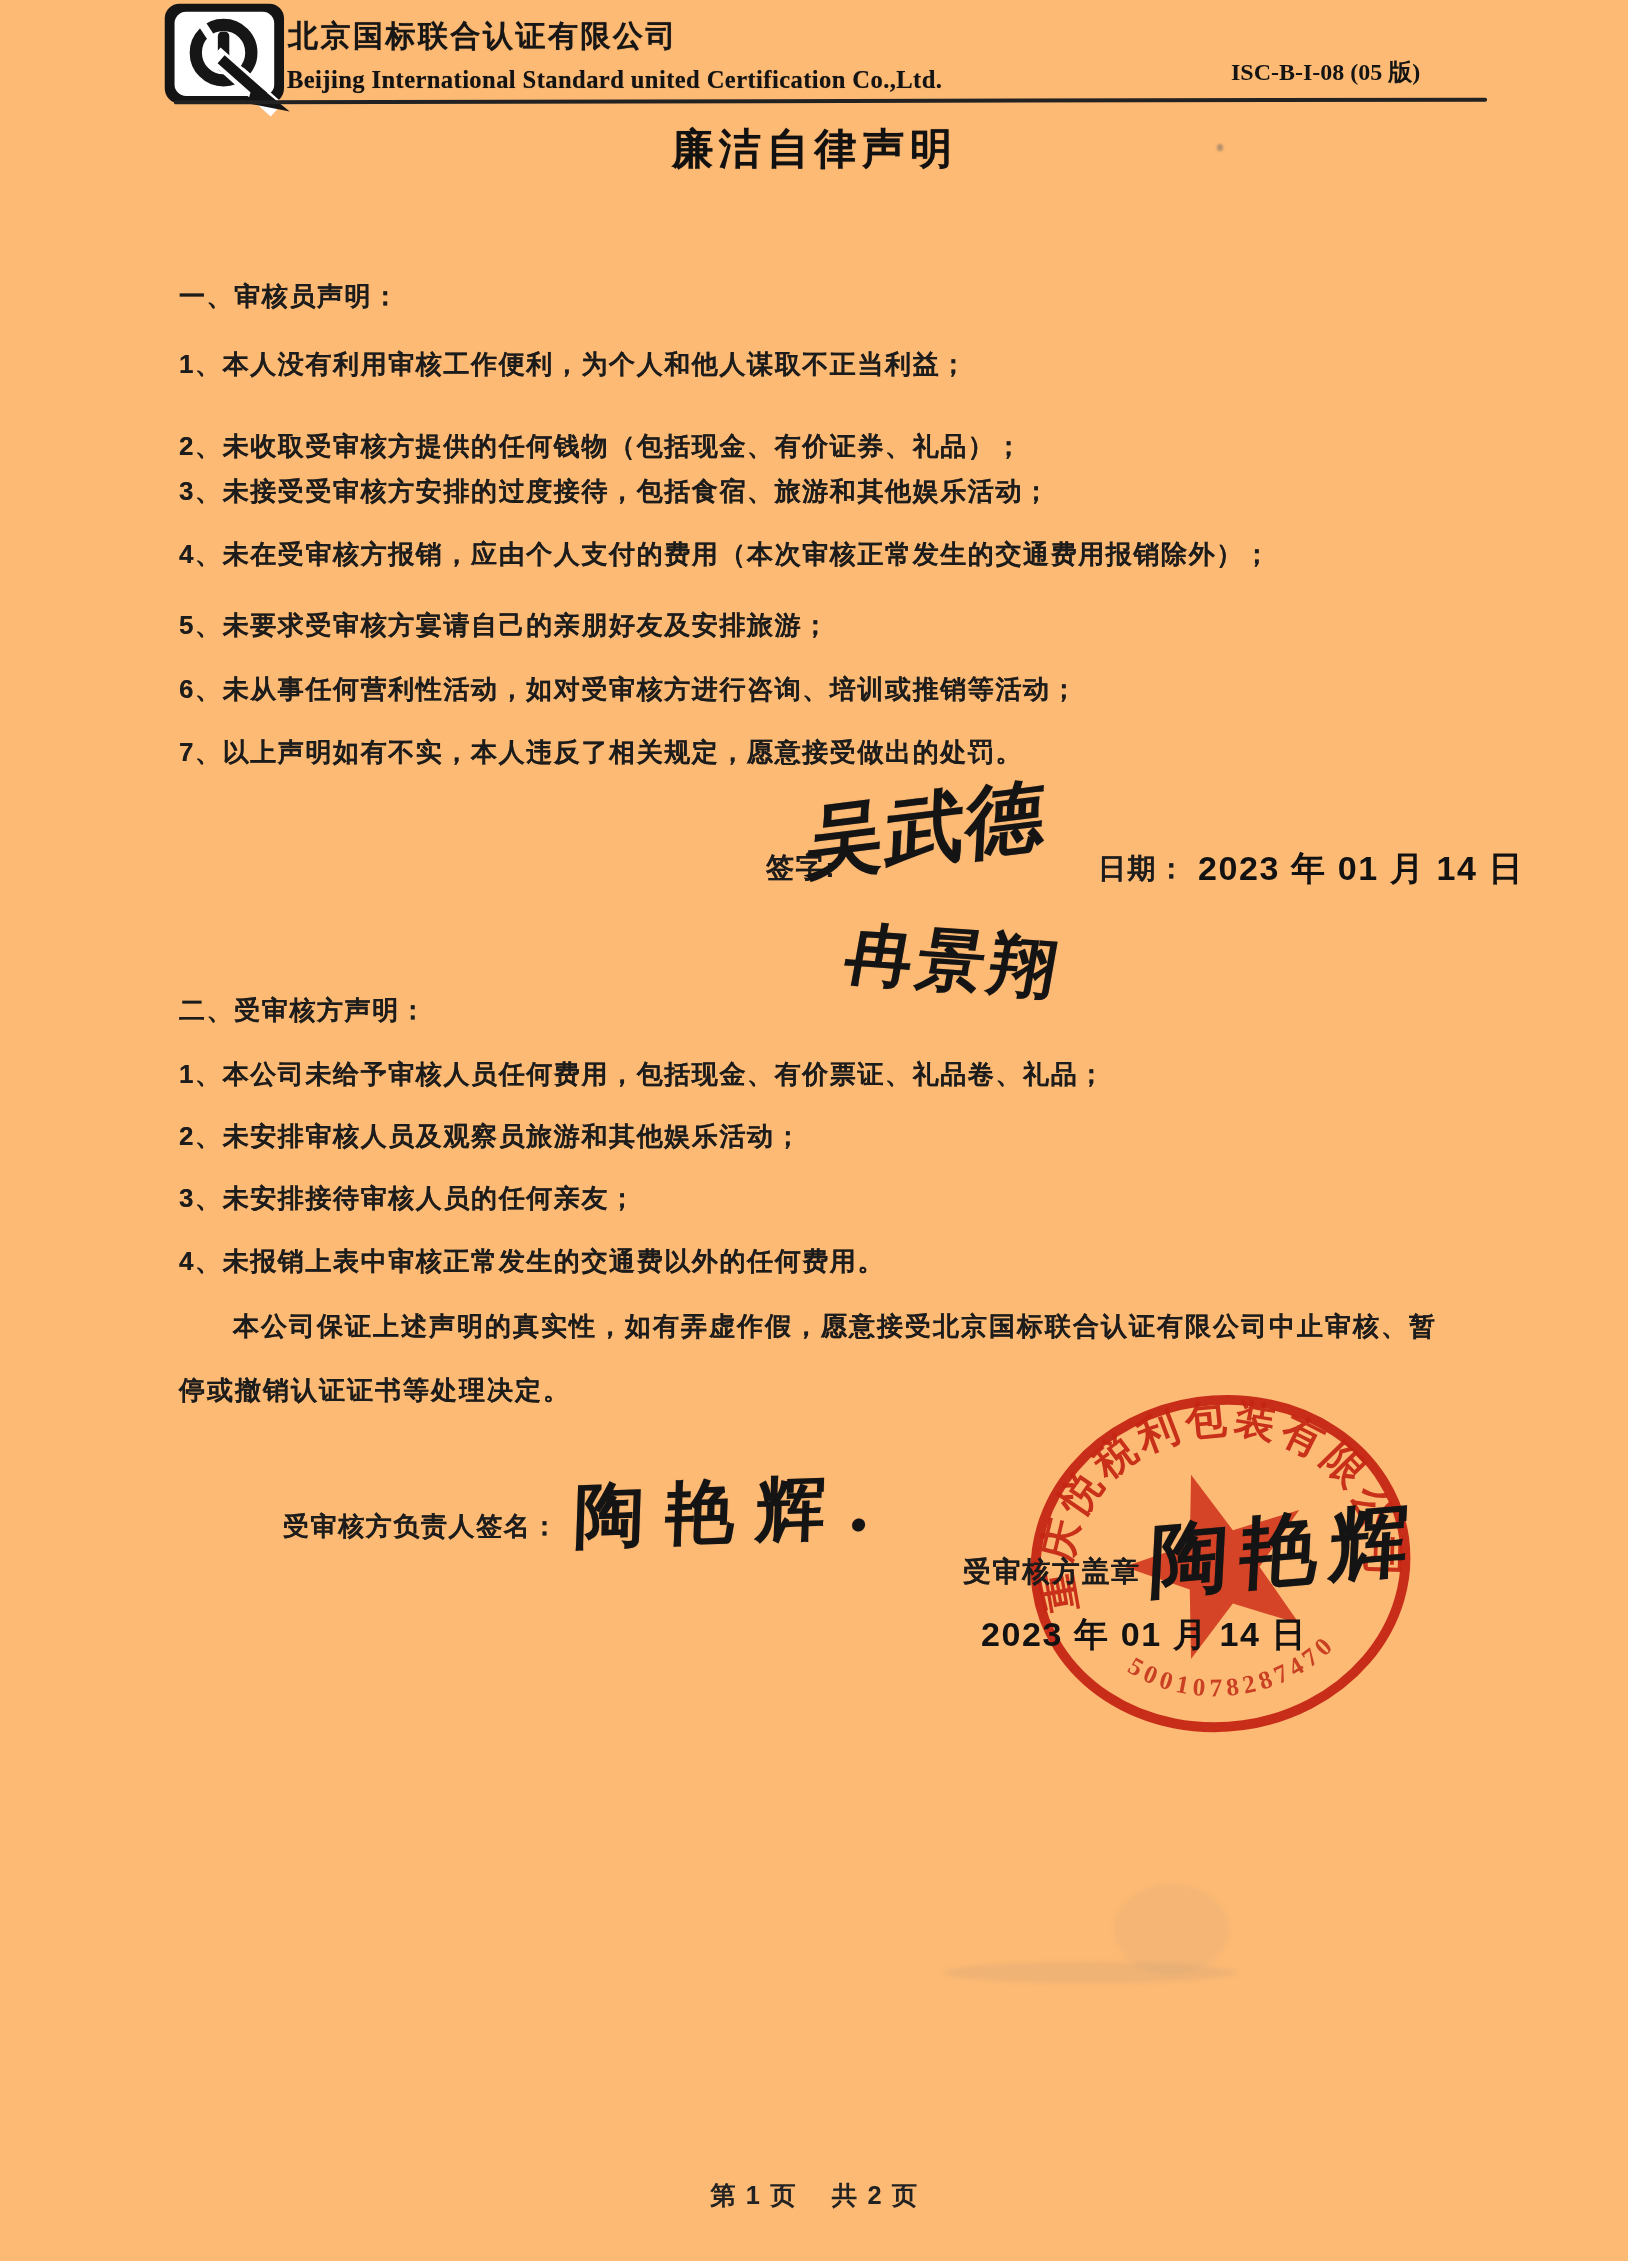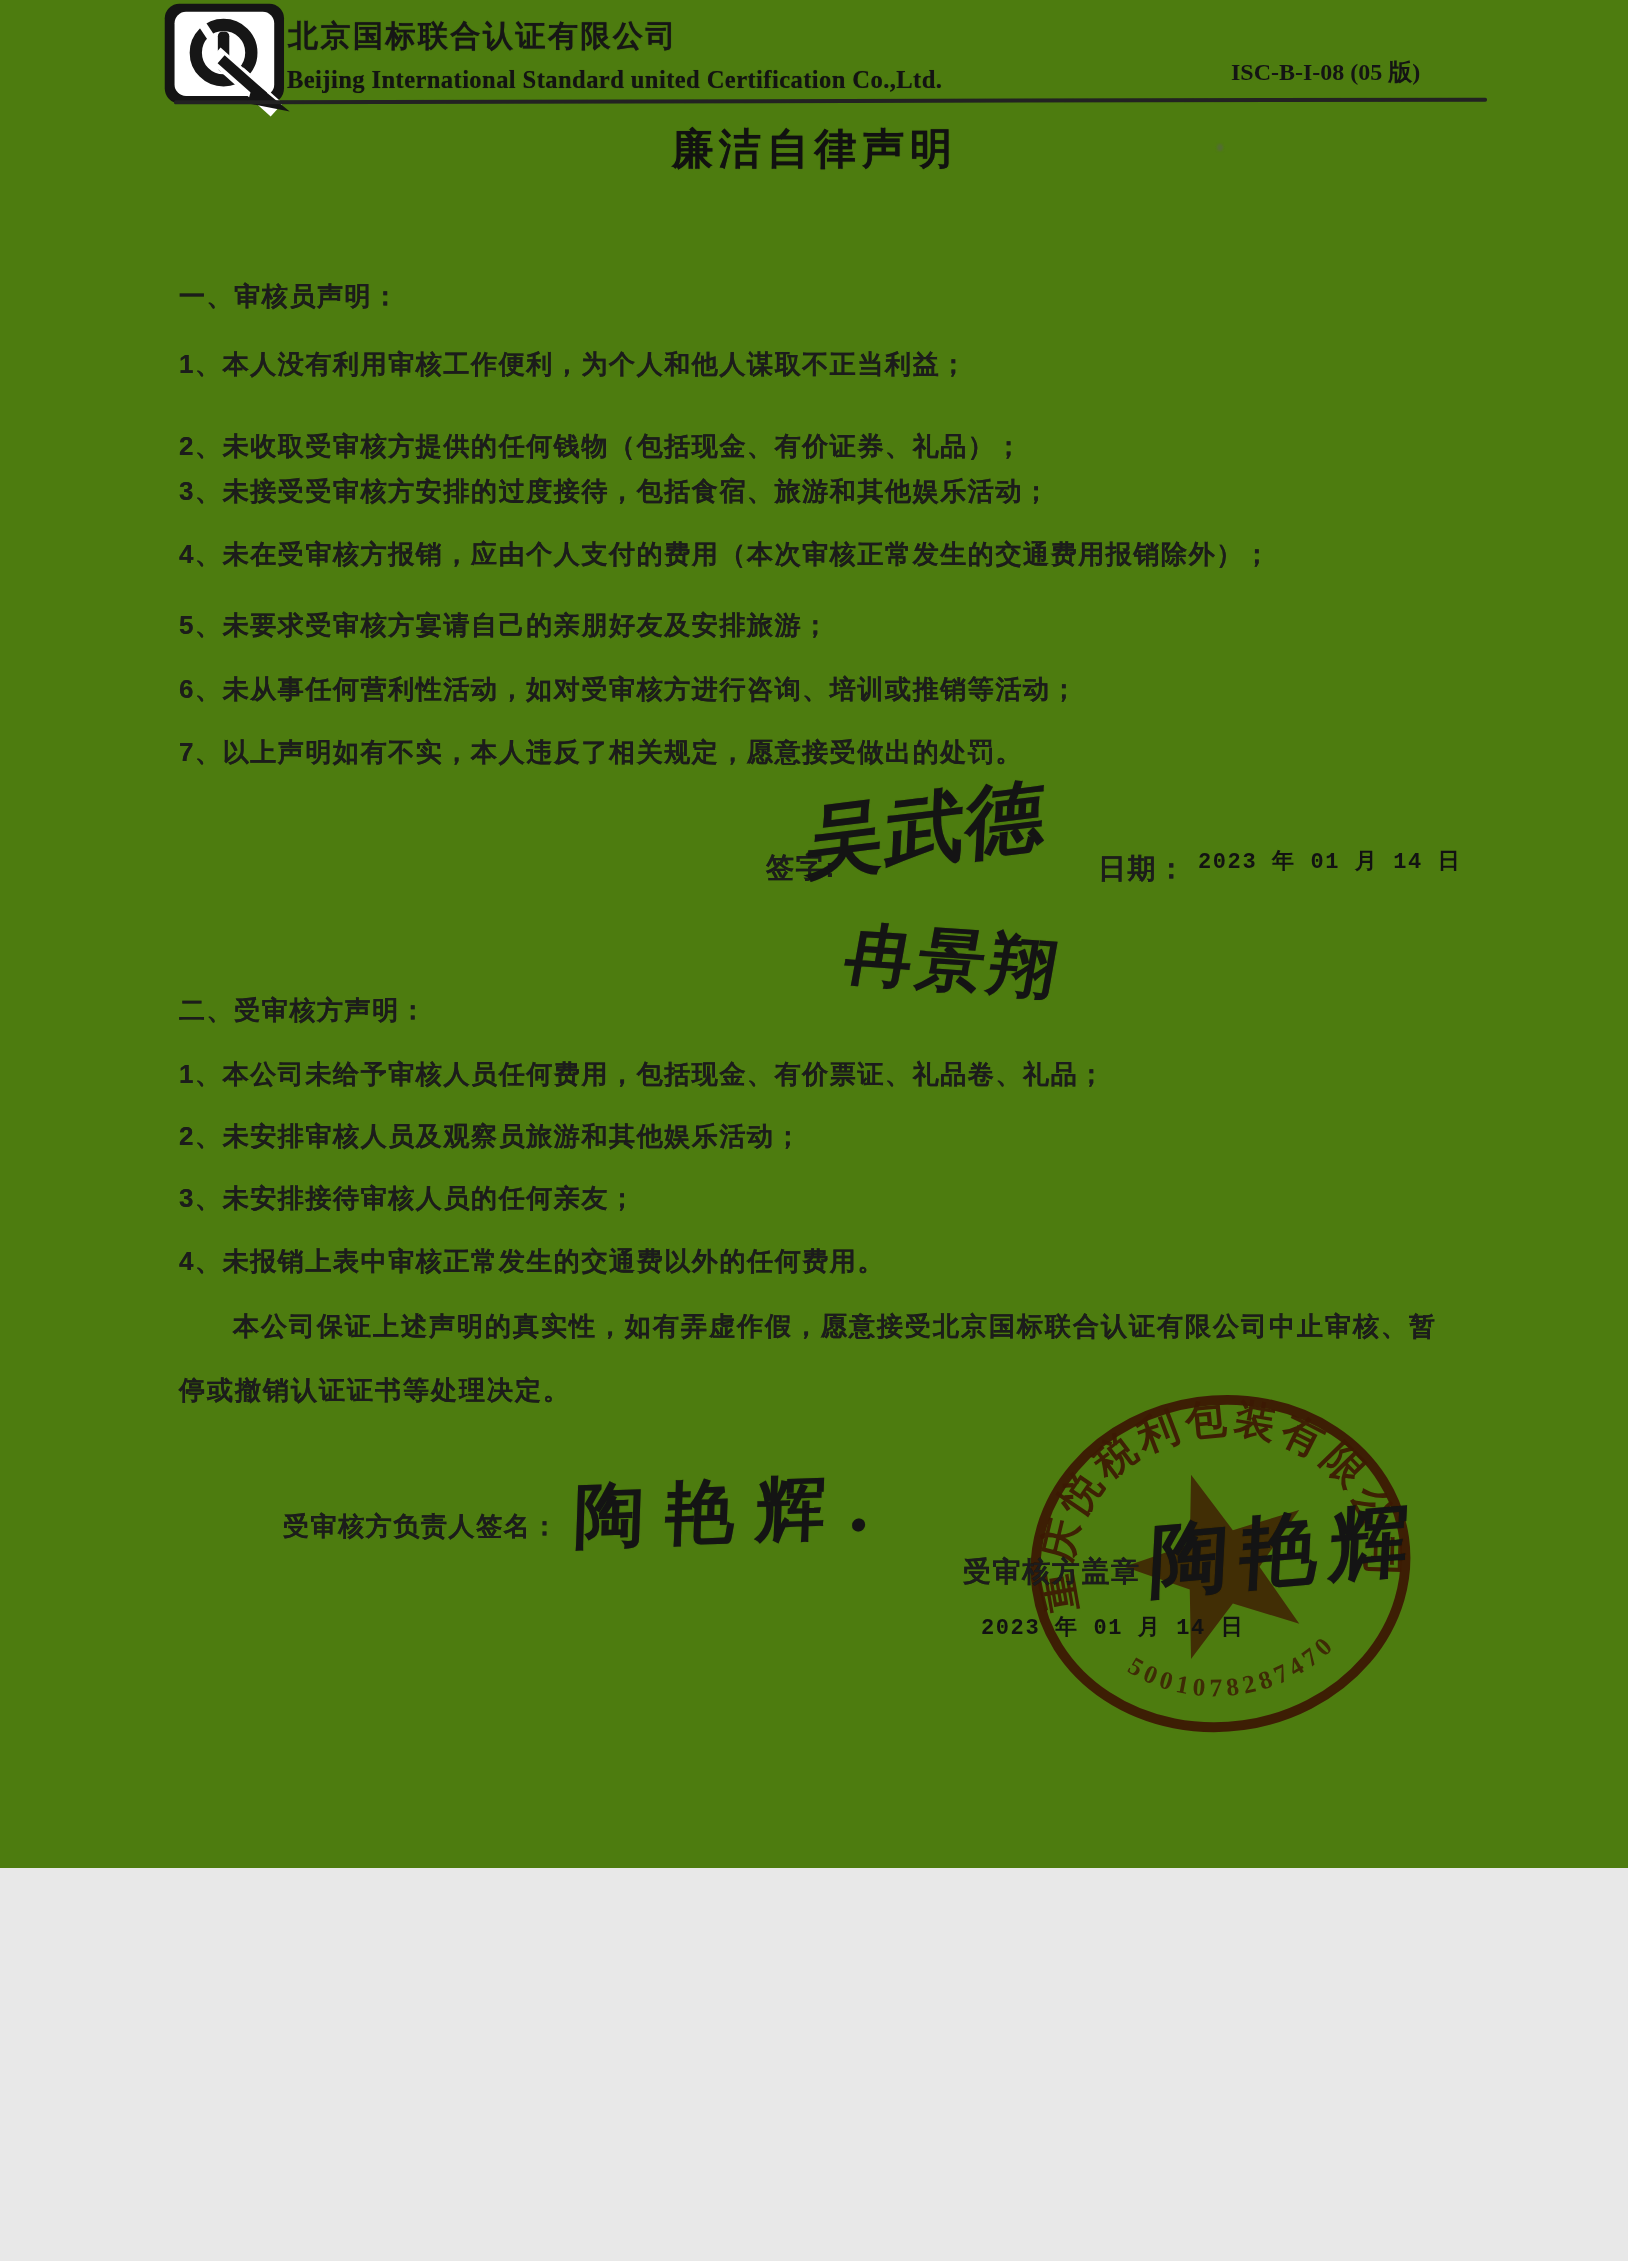--- a/index.html
+++ b/index.html
@@ -1,20 +1,20 @@
 <!DOCTYPE html>
 <html style="font-size:13px"><head>
 <meta charset="utf-8">
 <style>
   html,body{margin:0;padding:0;background:#e8e8e8;}
   .page{
     position:relative;
-    width:1629px;height:1868px;
+    width:1629px;height:2261px;
     margin:0 auto;
-    background:#4d7c0f;
+    background:#fdba74;
     overflow:hidden;
     font-family:"Liberation Sans", sans-serif;
     color:#1b1b1b;
   }
   .abs{position:absolute;white-space:pre;}
   
   .company-cn{
     left:288px;top:16.4px;
     font-size:30px;font-weight:700;letter-spacing:2.5px;
     color:#161616;text-shadow:0 0 0.8px rgba(0,0,0,.5);
@@ -62,22 +62,22 @@
   .sig3{
     left:574px;top:1465px;font-size:70px;letter-spacing:21px;
     transform:rotate(-2deg) skewX(-4deg);
   }
   .sig4{
     left:1149px;top:1498px;font-size:79px;letter-spacing:11.5px;
     transform:rotate(-5deg) skewX(-8deg);
     z-index:3;
   }
   .dateval{
-    font-family:Liberation Mono, monospace;
-    font-size:22px;font-weight:700;letter-spacing:1.6px;color:#121212;
+    font-family:Liberation Sans, sans-serif;
+    font-size:34px;font-weight:700;letter-spacing:1.6px;color:#121212;
   }
   
   .stamp{
     position:absolute;left:1022px;top:1388px;width:397px;height:356px;
     mix-blend-mode:multiply;opacity:.95;z-index:1;
   }
   .overlay{z-index:2;}
   .footer{
     left:0;top:2179px;width:1629px;text-align:center;
     font-size:25.4px;font-weight:600;letter-spacing:1.6px;color:#222;

